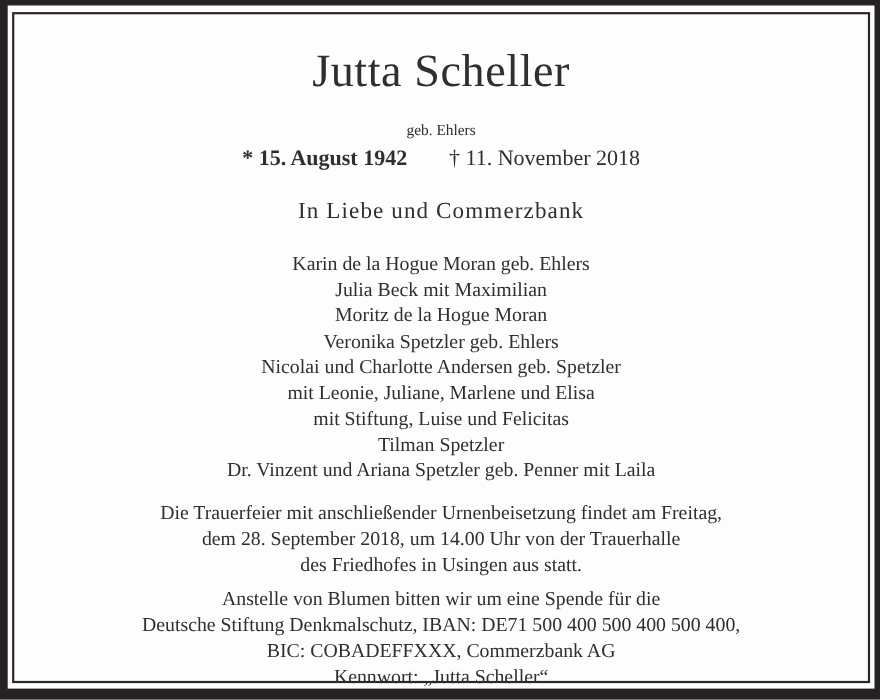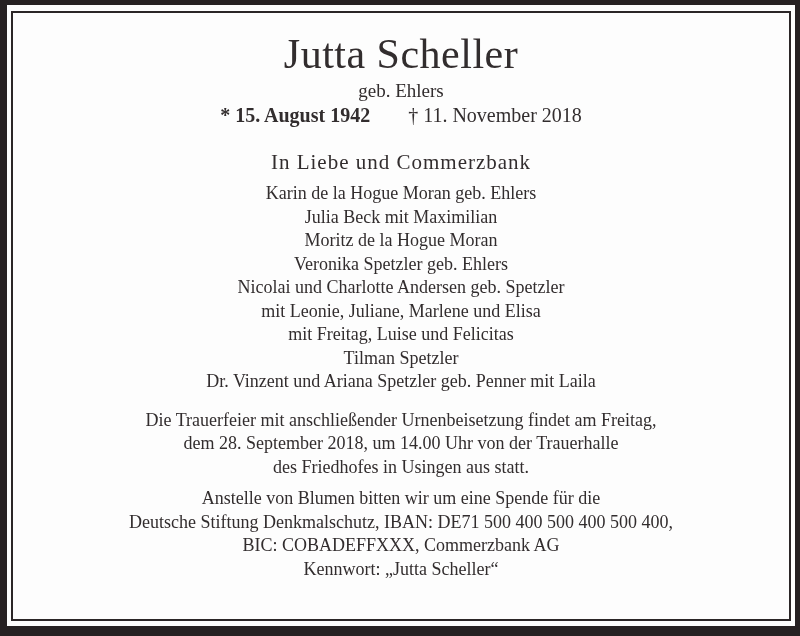--- a/index.html
+++ b/index.html
@@ -27,51 +27,51 @@
     left: 4px;
     top: 6px;
     right: 4px;
     bottom: 5px;
     border: 2px solid #2b2627;
     box-sizing: border-box;
     text-align: center;
     color: #322d2e;
   }
   .header-block {
-    padding-top: 18px;
+    padding-top: 29px;
   }
   .deceased-name {
     font-size: 42px;
     line-height: 46px;
     letter-spacing: 0.5px;
   }
   .maiden-name {
-    font-size: 19px;
+    font-size: 14px;
     line-height: 24px;
-    margin-top: 2px;
+    margin-top: 20px;
   }
   .dates-line {
     font-size: 20px;
     line-height: 24px;
   }
   .dates-line .date {
     display: inline-block;
   }
   .dates-line .birth-date {
     margin-right: 38px;
     font-weight: bold;
   }
   .condolence-heading {
     font-size: 21px;
     line-height: 26px;
     letter-spacing: 1px;
     margin-top: 22px;
   }
   .family-block {
-    margin-top: 7px;
+    margin-top: 24px;
   }
   .family-block .line,
   .ceremony-block .line,
   .donation-block .line {
     font-size: 18px;
     line-height: 23.5px;
   }
   .ceremony-block {
     margin-top: 15px;
     text-align: center;
@@ -96,21 +96,21 @@
 
     <div class="condolence-heading">In Liebe und Commerzbank</div>
 
     <div class="family-block">
       <div class="line">Karin de la Hogue Moran geb. Ehlers</div>
       <div class="line">Julia Beck mit Maximilian</div>
       <div class="line">Moritz de la Hogue Moran</div>
       <div class="line">Veronika Spetzler geb. Ehlers</div>
       <div class="line">Nicolai und Charlotte Andersen geb. Spetzler</div>
       <div class="line">mit Leonie, Juliane, Marlene und Elisa</div>
-      <div class="line">mit Freitag, Luise und Felicitas</div>
+      <div class="line">mit Stiftung, Luise und Felicitas</div>
       <div class="line">Tilman Spetzler</div>
       <div class="line">Dr. Vinzent und Ariana Spetzler geb. Penner mit Laila</div>
     </div>
 
     <div class="ceremony-block">
       <div class="line">Die Trauerfeier mit anschließender Urnenbeisetzung findet am Freitag,</div>
       <div class="line">dem 28. September 2018, um 14.00 Uhr von der Trauerhalle</div>
       <div class="line">des Friedhofes in Usingen aus statt.</div>
     </div>
 

